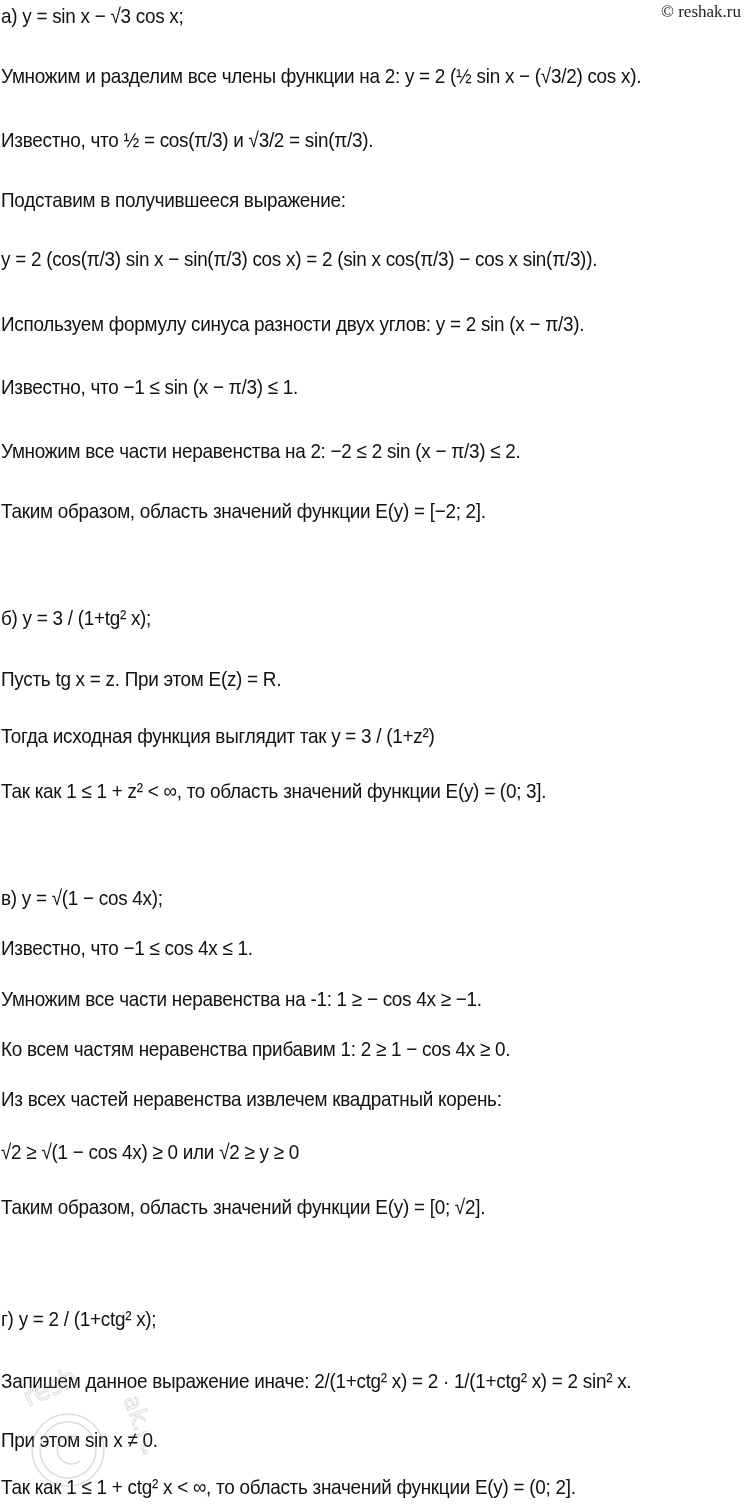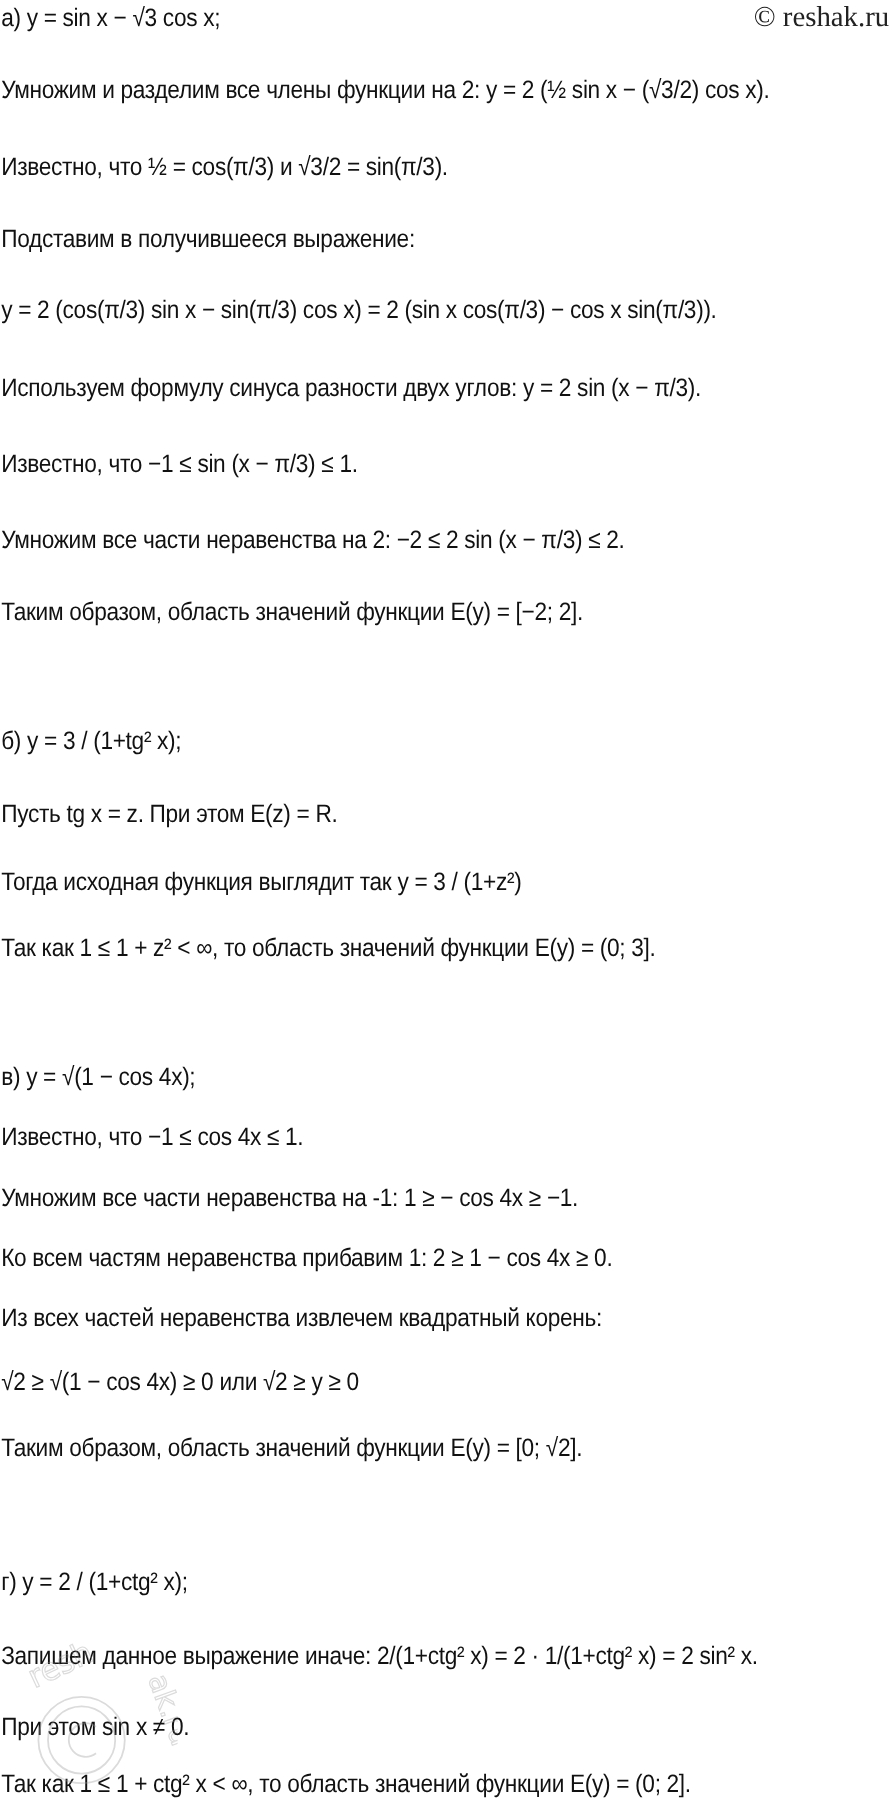--- a/index.html
+++ b/index.html
@@ -11,21 +11,21 @@
   .page { position: absolute; left: 0; top: 0; width: 745px; height: 1504px; }
   .line {
     position: absolute; left: 1px; white-space: nowrap;
     font-family: "Liberation Sans", sans-serif;
     font-size: 21px; line-height: 28px;
     letter-spacing: -0.3px;
     transform: scaleX(0.9); transform-origin: left center;
   }
   .copyright {
     position: absolute; right: 4px; top: 2px;
-    font-family: "Liberation Serif", serif; font-size: 24px; color: #222;
+    font-family: "Liberation Serif", serif; font-size: 17px; color: #222;
   }
   .watermark {
     position: absolute; left: 18px; top: 1355px; width: 130px; height: 150px;
     opacity: 0.35; pointer-events: none;
   }
 </style>
 </head>
 <body>
 
 <div class="page">

